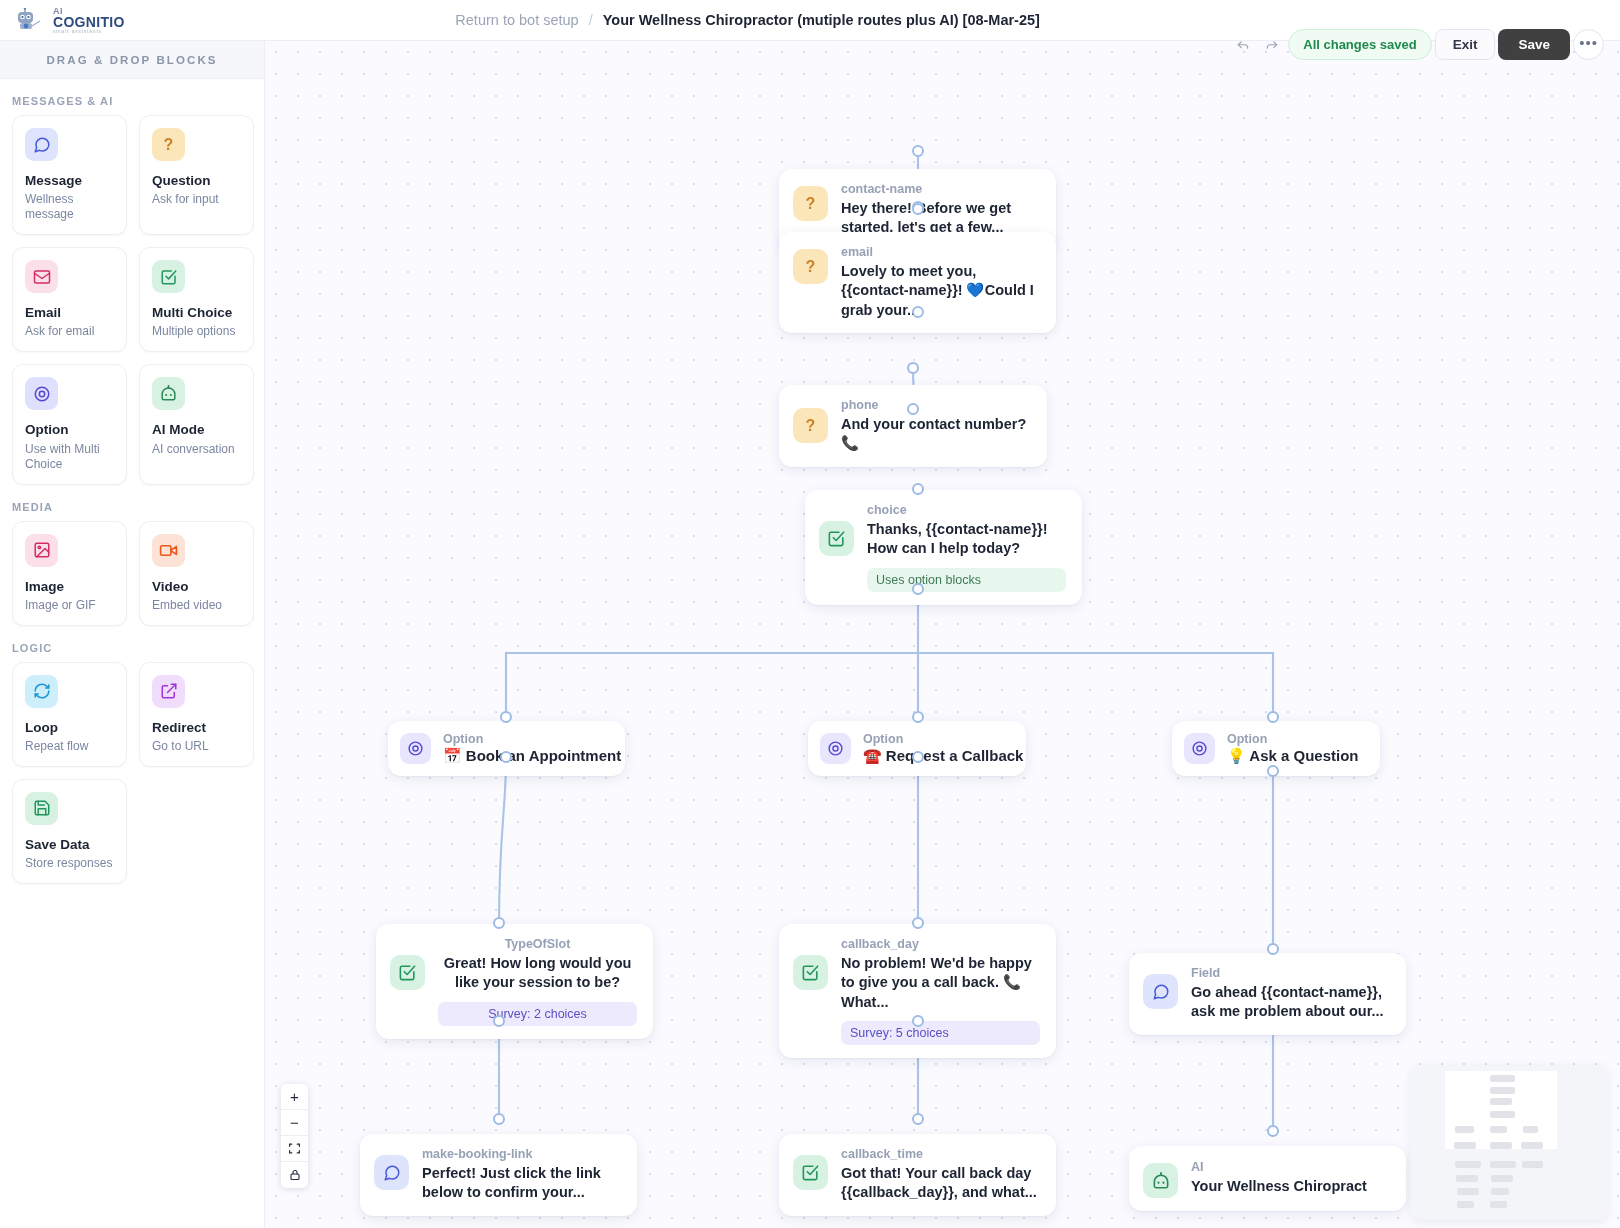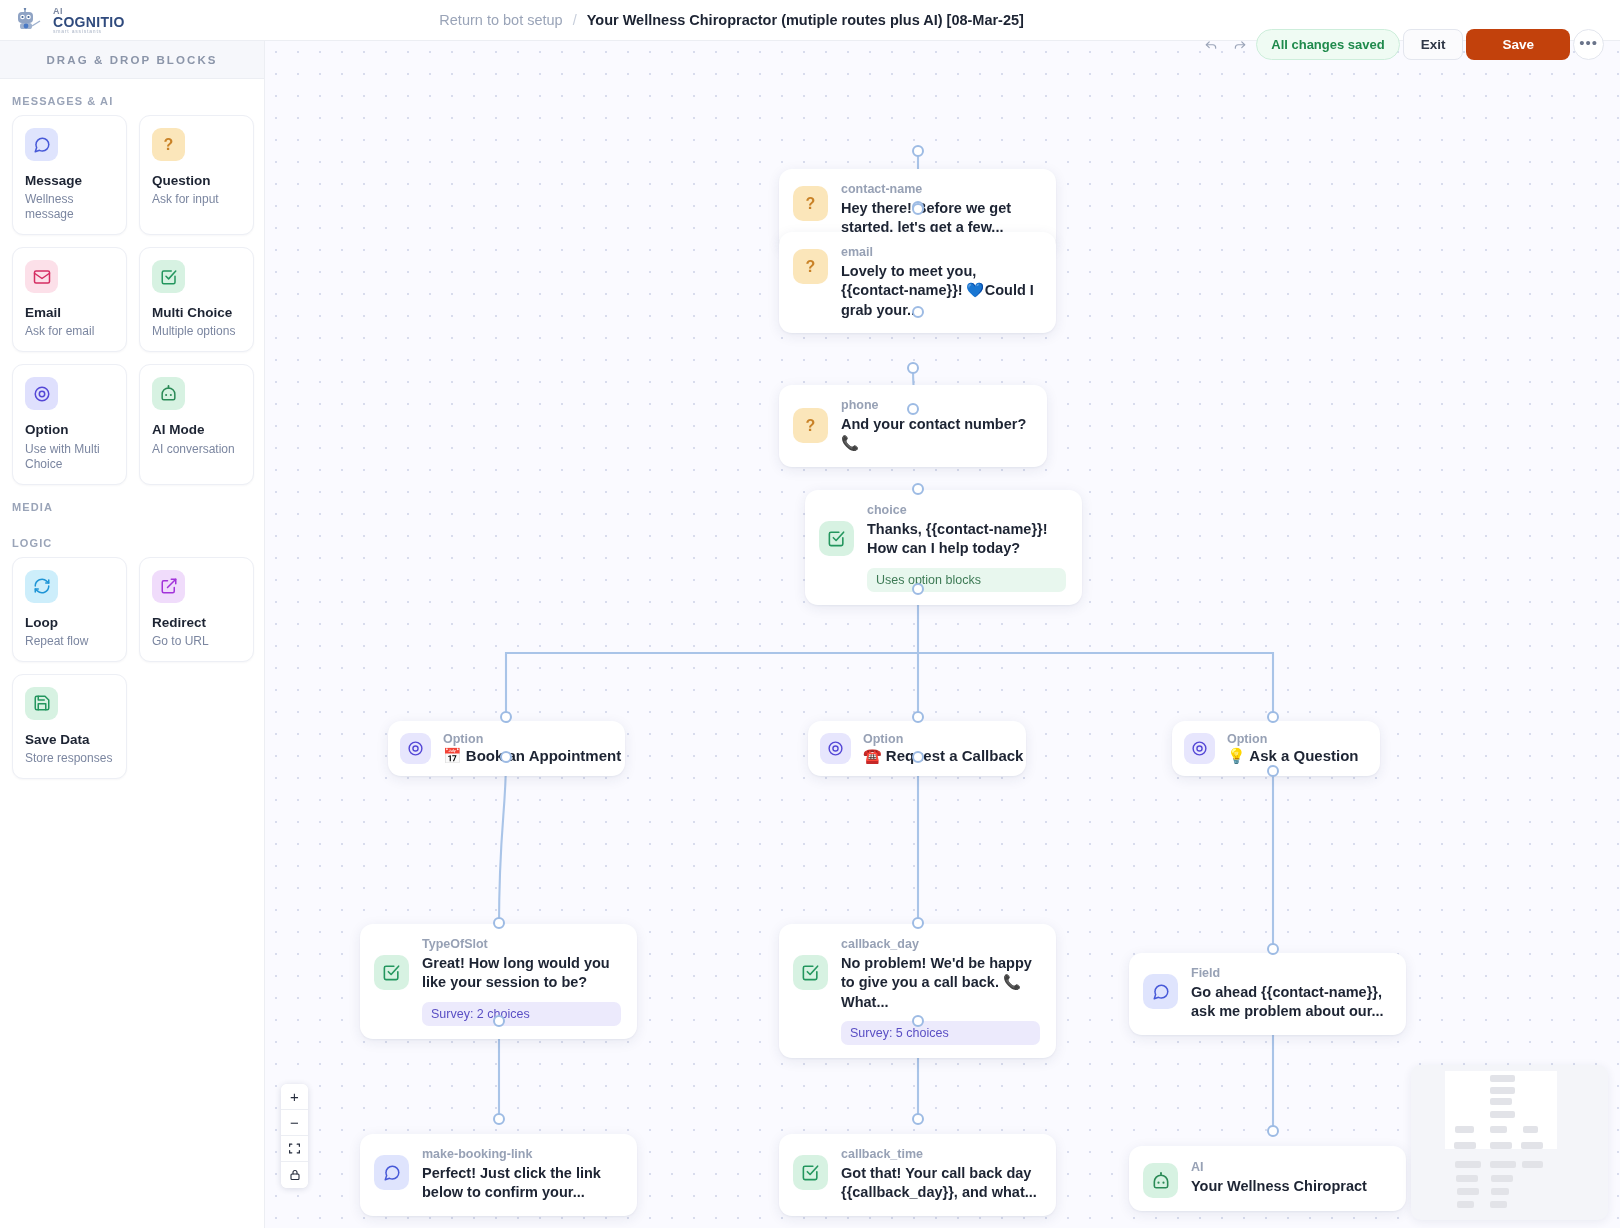--- a/index.html
+++ b/index.html
@@ -63,22 +63,22 @@
     color: #1f8a4c; font-size: 13px; font-weight: 700;
     display: flex; align-items: center;
   }
   .btn-exit {
     height: 31px; padding: 0 17px; border-radius: 8px;
     background: #fbfbfd; border: 1px solid #e3e6ee;
     color: #303848; font-size: 13.5px; font-weight: 700;
     display: flex; align-items: center; cursor: pointer;
   }
   .btn-save {
-    height: 31px; padding: 0 36px; border-radius: 8px;
-    background: #c2410c; border: none;
+    height: 31px; padding: 0 20px; border-radius: 8px;
+    background: #404040; border: none;
     color: #ffffff; font-size: 13.5px; font-weight: 700;
     display: flex; align-items: center; cursor: pointer; margin-top: 48px;
   }
   .btn-more {
     width: 31px; height: 31px; border-radius: 50%;
     background: #fff; border: 1px solid #e3e6ee;
     display: flex; align-items: center; justify-content: center;
     color: #6a748a; font-size: 15px; letter-spacing: 1px; cursor: pointer;
     padding-bottom: 4px;
   }
@@ -317,20 +317,43 @@
             <path d="M12 5V3"></path>
             <circle cx="12" cy="2.4" r="1.1" fill="currentColor" stroke="none"></circle>
           </svg>
       </div>
       <div class="block-title">AI Mode</div>
       <div class="block-desc">AI conversation</div>
     </div>
   </div>
 
   <div class="section-label">MEDIA</div>
+  <div class="block-grid">
+    <div class="block-card">
+      <div class="block-ico" style="background:#fce0e9;color:#d42d62">
+        <svg width="18" height="18" viewBox="0 0 24 24" fill="none" stroke="currentColor" stroke-width="2" stroke-linecap="round" stroke-linejoin="round">
+            <rect x="3" y="3" width="18" height="18" rx="2"></rect>
+            <circle cx="8.5" cy="8.5" r="1.6"></circle>
+            <path d="m21 15-5-5L5 21"></path>
+          </svg>
+      </div>
+      <div class="block-title">Image</div>
+      <div class="block-desc">Image or GIF</div>
+    </div>
+    <div class="block-card">
+      <div class="block-ico" style="background:#fde2d6;color:#e8561c">
+        <svg width="19" height="19" viewBox="0 0 24 24" fill="none" stroke="currentColor" stroke-width="2" stroke-linecap="round" stroke-linejoin="round">
+            <rect x="2" y="6" width="13" height="12" rx="2"></rect>
+            <path d="m16 11 6-4v10l-6-4z"></path>
+          </svg>
+      </div>
+      <div class="block-title">Video</div>
+      <div class="block-desc">Embed video</div>
+    </div>
+  </div>
 
   <div class="section-label">LOGIC</div>
   <div class="block-grid">
     <div class="block-card">
       <div class="block-ico" style="background:#cdeefb;color:#1f95d6">
         <svg width="18" height="18" viewBox="0 0 24 24" fill="none" stroke="currentColor" stroke-width="2" stroke-linecap="round" stroke-linejoin="round">
             <path d="M21 12a9 9 0 0 1-15.2 6.5L3 16"></path>
             <path d="M3 12a9 9 0 0 1 15.2-6.5L21 8"></path>
             <path d="M21 4v4h-4"></path>
             <path d="M3 20v-4h4"></path>
@@ -468,21 +491,21 @@
         </svg>
     </div>
     <div>
       <div class="opt-key">Option</div>
       <div class="opt-label"><span>💡</span> <span>Ask a Question</span></div>
     </div>
   </div>
   <div class="port" style="left:1008px;top:676px"></div>
   <div class="port" style="left:1008px;top:730px"></div>
 
-  <div class="node" style="left:95px;top:883px;width:277px;">
+  <div class="node" style="left:111px;top:883px;width:277px;text-align:center;">
     <div class="node-ico" style="background:#d7f2e2;color:#23965e;margin-top:18px">
       <svg width="19" height="19" viewBox="0 0 24 24" fill="none" stroke="currentColor" stroke-width="2" stroke-linecap="round" stroke-linejoin="round">
           <path d="M20 11v8a2 2 0 0 1-2 2H5a2 2 0 0 1-2-2V6a2 2 0 0 1 2-2h10"></path>
           <path d="m8 11 3.5 3.5L21 4"></path>
         </svg>
     </div>
     <div class="node-body">
       <div class="node-key">TypeOfSlot</div>
       <div class="node-text">Great! How long would you like your session to be?</div>
       <div class="node-badge badge-purple">Survey: 2 choices</div>

